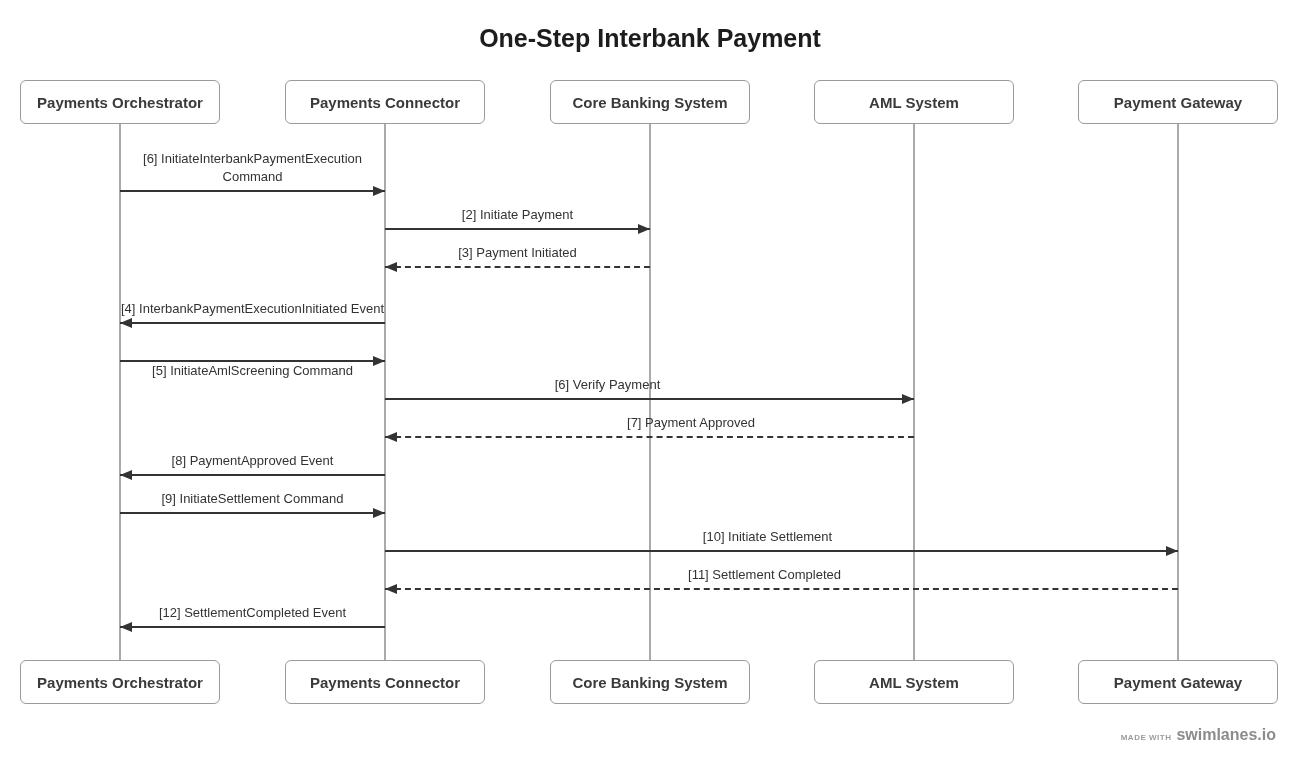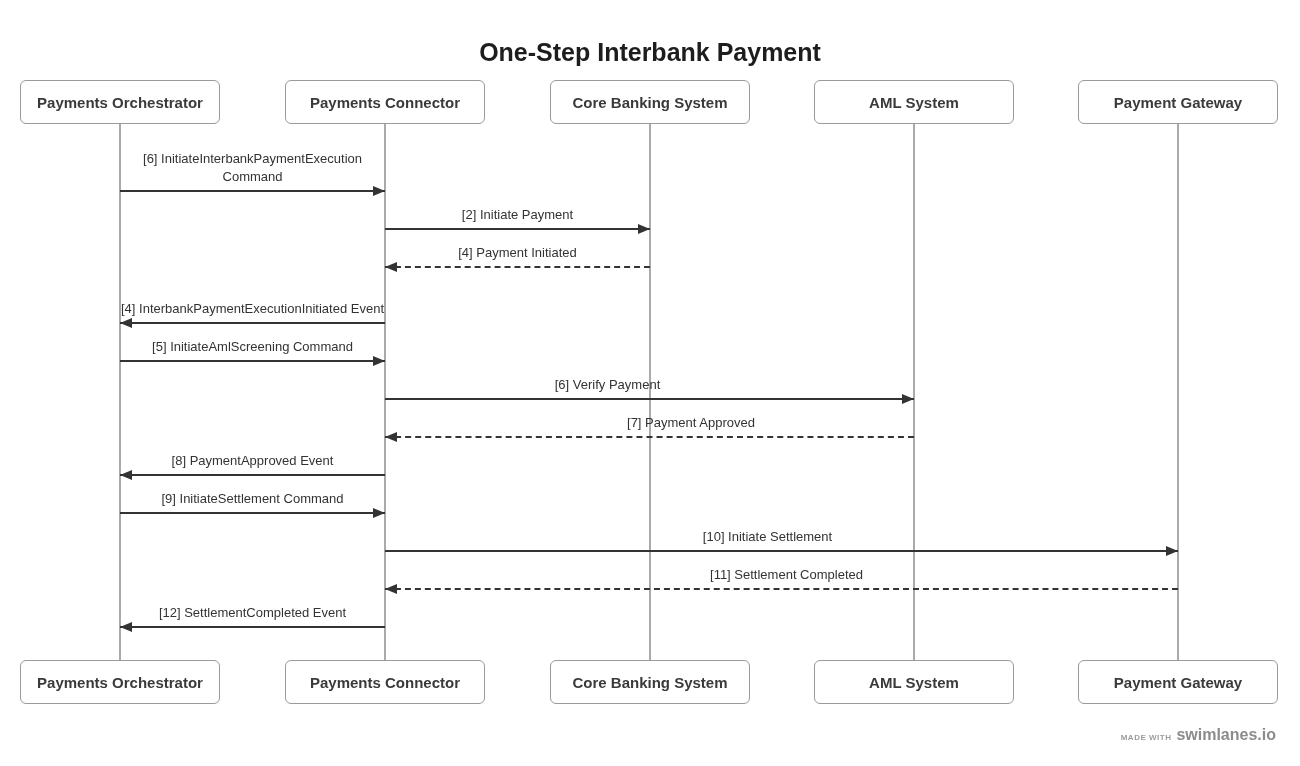--- a/index.html
+++ b/index.html
@@ -13,21 +13,20 @@
   }
   .title {
     position: absolute;
     top: 24px;
     left: 0;
     width: 100%;
     text-align: center;
     font-size: 25px;
     font-weight: 700;
     color: #1d1d1d;
-    margin-top: 14px;
   }
   .actor-box {
     position: absolute;
     width: 200px;
     height: 44px;
     box-sizing: border-box;
     border: 1.5px solid #9a9a9a;
     border-radius: 6px;
     background: #ffffff;
     display: flex;
@@ -114,45 +113,45 @@
     </div>
   <div id="messages">
       <div class="msg-line" style="left: 120px; top: 190px; width: 265px;"></div>
       <div class="arrowhead right" style="top: 186px; left: 373px;"></div>
       <div class="msg-label" style="left: 120px; width: 265px; bottom: 580px;">[6] InitiateInterbankPaymentExecution Command</div>
       <div class="msg-line" style="left: 385px; top: 228px; width: 265px;"></div>
       <div class="arrowhead right" style="top: 224px; left: 638px;"></div>
       <div class="msg-label" style="left: 385px; width: 265px; bottom: 542px;">[2] Initiate Payment</div>
       <div class="msg-line dashed" style="left: 385px; top: 266px; width: 265px;"></div>
       <div class="arrowhead left" style="top: 262px; left: 385px;"></div>
-      <div class="msg-label" style="left: 385px; width: 265px; bottom: 504px;">[4] Payment Initiated</div>
+      <div class="msg-label" style="left: 385px; width: 265px; bottom: 504px;">[3] Payment Initiated</div>
       <div class="msg-line" style="left: 120px; top: 322px; width: 265px;"></div>
       <div class="arrowhead left" style="top: 318px; left: 120px;"></div>
       <div class="msg-label" style="left: 120px; width: 265px; bottom: 448px;">[4] InterbankPaymentExecutionInitiated Event</div>
       <div class="msg-line" style="left: 120px; top: 360px; width: 265px;"></div>
       <div class="arrowhead right" style="top: 356px; left: 373px;"></div>
-      <div class="msg-label" style="left: 120px; width: 265px; bottom: 410px;">[5] InitiateAmlScreening Command</div>
+      <div class="msg-label" style="left: 120px; width: 265px; bottom: 386px;">[5] InitiateAmlScreening Command</div>
       <div class="msg-line" style="left: 385px; top: 398px; width: 529px;"></div>
       <div class="arrowhead right" style="top: 394px; left: 902px;"></div>
       <div class="msg-label" style="left: 385px; width: 445px; bottom: 372px;">[6] Verify Payment</div>
       <div class="msg-line dashed" style="left: 385px; top: 436px; width: 529px;"></div>
       <div class="arrowhead left" style="top: 432px; left: 385px;"></div>
       <div class="msg-label" style="left: 385px; width: 572px; bottom: 334px; margin-left: 20px;">[7] Payment Approved</div>
       <div class="msg-line" style="left: 120px; top: 474px; width: 265px;"></div>
       <div class="arrowhead left" style="top: 470px; left: 120px;"></div>
       <div class="msg-label" style="left: 120px; width: 265px; bottom: 296px;">[8] PaymentApproved Event</div>
       <div class="msg-line" style="left: 120px; top: 512px; width: 265px;"></div>
       <div class="arrowhead right" style="top: 508px; left: 373px;"></div>
       <div class="msg-label" style="left: 120px; width: 265px; bottom: 258px; margin-top: 6px;">[9] InitiateSettlement Command</div>
       <div class="msg-line" style="left: 385px; top: 550px; width: 793px;"></div>
       <div class="arrowhead right" style="top: 546px; left: 1166px;"></div>
       <div class="msg-label" style="left: 385px; width: 765px; bottom: 220px;">[10] Initiate Settlement</div>
       <div class="msg-line dashed" style="left: 385px; top: 588px; width: 793px;"></div>
       <div class="arrowhead left" style="top: 584px; left: 385px;"></div>
-      <div class="msg-label" style="left: 390px; width: 793px; bottom: 182px;">[11] Settlement Completed</div>
+      <div class="msg-label" style="left: 368px; width: 793px; bottom: 182px;">[11] Settlement Completed</div>
       <div class="msg-line" style="left: 120px; top: 626px; width: 265px;"></div>
       <div class="arrowhead left" style="top: 622px; left: 120px;"></div>
       <div class="msg-label" style="left: 120px; width: 265px; bottom: 144px;">[12] SettlementCompleted Event</div>
     </div>
   <div id="actors-bottom">
       <div class="actor-box" style="left: 20px; top: 660px;">Payments Orchestrator</div>
       <div class="actor-box" style="left: 285px; top: 660px;">Payments Connector</div>
       <div class="actor-box" style="left: 550px; top: 660px;">Core Banking System</div>
       <div class="actor-box" style="left: 814px; top: 660px;">AML System</div>
       <div class="actor-box" style="left: 1078px; top: 660px;">Payment Gateway</div>

